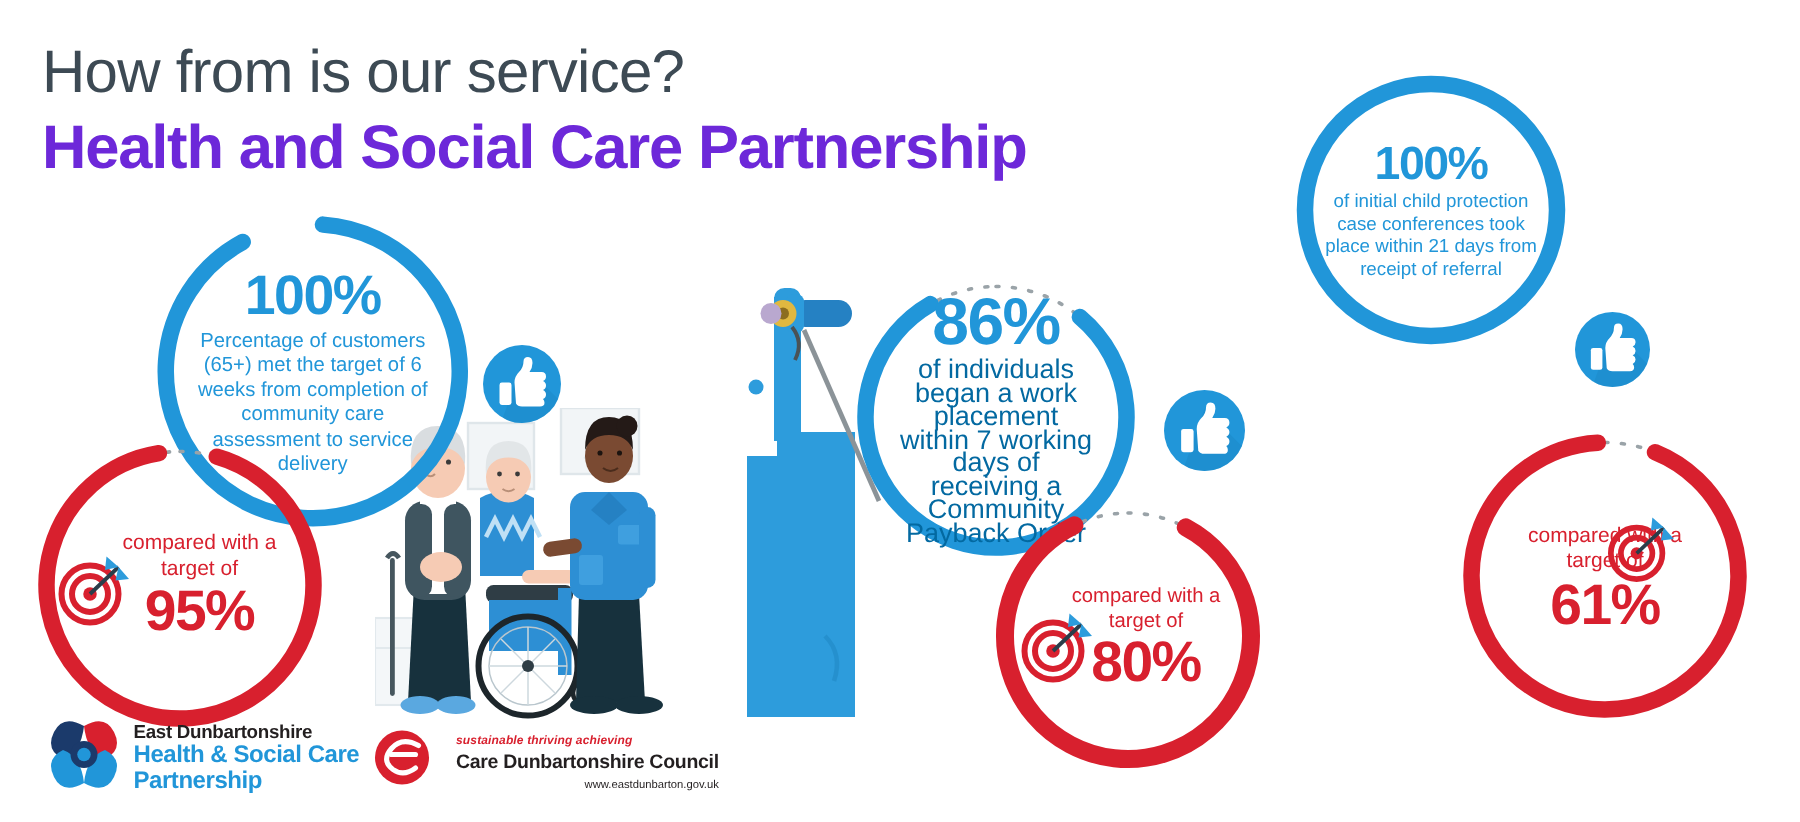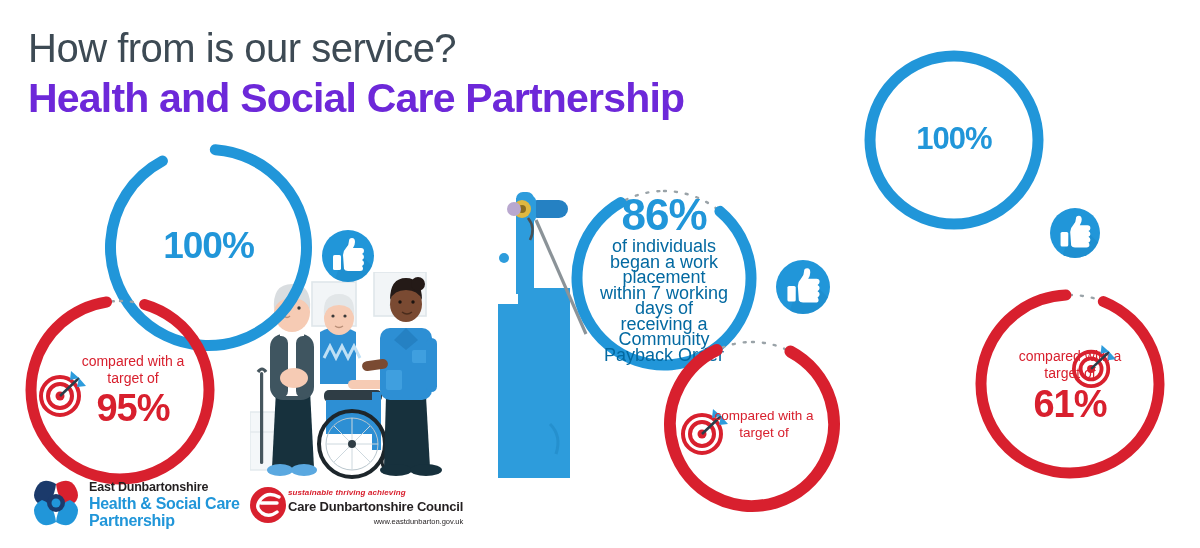--- a/index.html
+++ b/index.html
@@ -69,21 +69,21 @@
   
   .thumb{position:absolute;}
 
   
   #logo-hscp{left:30px;top:478px;display:flex;align-items:center;gap:7px;}
   #logo-hscp .ltext{line-height:1;}
   .hscp-l1{font-size:12.5px;font-weight:700;color:#231f20;letter-spacing:-0.2px;}
   .hscp-l2{font-size:16px;font-weight:700;color:#2196d9;letter-spacing:-0.3px;margin-top:2px;}
   .hscp-l3{font-size:16px;font-weight:700;color:#2196d9;letter-spacing:-0.3px;margin-top:1px;}
 
-  #logo-council{left:248px;top:484px;display:flex;align-items:center;gap:0;}
+  #logo-council{left:248px;top:484px;display:flex;align-items:center;gap:16px;}
   .council-tag{font-size:8px;color:#d8202e;font-style:italic;font-weight:700;letter-spacing:0.1px;}
   .council-name{font-size:13px;font-weight:700;color:#231f20;letter-spacing:-0.2px;margin-top:2px;}
   .council-url{font-size:7.5px;color:#231f20;text-align:right;margin-top:3px;}
 </style>
 </head>
 <body>
 
 <div class="stage">
 
   <div class="abs" id="headline">
@@ -181,20 +181,21 @@
       <path d="M68 240 q12 12 6 30" stroke="#1f86c2" stroke-width="3" fill="none" opacity="0.55"></path>
     </svg>
   </div>
 
   <div class="ring-wrap" id="circle-customers">
     <svg width="215" height="215" viewBox="0 0 215 215">
       <circle cx="107.5" cy="107.5" r="98" fill="none" stroke="#2196d9" stroke-width="11" stroke-linecap="round" stroke-dasharray="560 60" transform="rotate(-86 107.5 107.5)"></circle>
     </svg>
     <div class="ring-content">
       <div class="big-pct">100%</div>
+      <div class="ring-text">Percentage of customers (65+) met the target of 6 weeks from completion of community care assessment to service delivery</div>
     </div>
   </div>
 
   <div class="ring-wrap" id="circle-target95">
     <svg width="196" height="196" viewBox="0 0 196 196">
       <circle cx="98" cy="98" r="89" fill="none" stroke="#9aa3a8" stroke-width="2.4" stroke-linecap="round" stroke-dasharray="2 9" transform="rotate(-90 98 98)"></circle>
       <circle cx="98" cy="98" r="89" fill="none" stroke="#d8202e" stroke-width="11" stroke-linecap="round" stroke-dasharray="520 39" transform="rotate(-74 98 98)"></circle>
     </svg>
     <div class="target-icon" style="left:16px;top:78px;">
       <svg width="48" height="48" viewBox="0 0 48 48">
@@ -235,29 +236,31 @@
         <circle cx="22" cy="26" r="12" fill="none" stroke="#d8202e" stroke-width="4"></circle>
         <circle cx="22" cy="26" r="4.5" fill="#d8202e"></circle>
         <line x1="22" y1="26" x2="41" y2="8" stroke="#2a3d4a" stroke-width="2.6"></line>
         <path d="M41 8 l-9 2 1 -9z" fill="#2d9cdc"></path>
         <path d="M41 8 l-2 9 9 -1z" fill="#2d9cdc"></path>
       </svg>
     </div>
     <div class="ring-content" style="padding-left:24px;">
       <div class="t-line">compared with a</div>
       <div class="t-line">target of</div>
+      <div class="big-pct">80%</div>
     </div>
   </div>
 
   <div class="ring-wrap" id="circle-childprot">
     <svg width="184" height="184" viewBox="0 0 184 184">
       <circle cx="92" cy="92" r="84" fill="none" stroke="#2196d9" stroke-width="11" stroke-linecap="round" stroke-dasharray="528 0" transform="rotate(-90 92 92)"></circle>
     </svg>
     <div class="ring-content">
       <div class="big-pct">100%</div>
+      <div class="ring-text">of initial child protection case conferences took place within 21 days from receipt of referral</div>
     </div>
   </div>
 
   <div class="ring-wrap" id="circle-target90">
     <svg width="196" height="196" viewBox="0 0 196 196">
       <circle cx="98" cy="98" r="89" fill="none" stroke="#9aa3a8" stroke-width="2.4" stroke-linecap="round" stroke-dasharray="2 9" transform="rotate(-90 98 98)"></circle>
       <circle cx="98" cy="98" r="89" fill="none" stroke="#d8202e" stroke-width="11" stroke-linecap="round" stroke-dasharray="520 39" transform="rotate(-68 98 98)"></circle>
     </svg>
     <div class="ring-content">
       <div class="target-icon" style="position:relative;left:0;top:0;margin-bottom:2px;">

